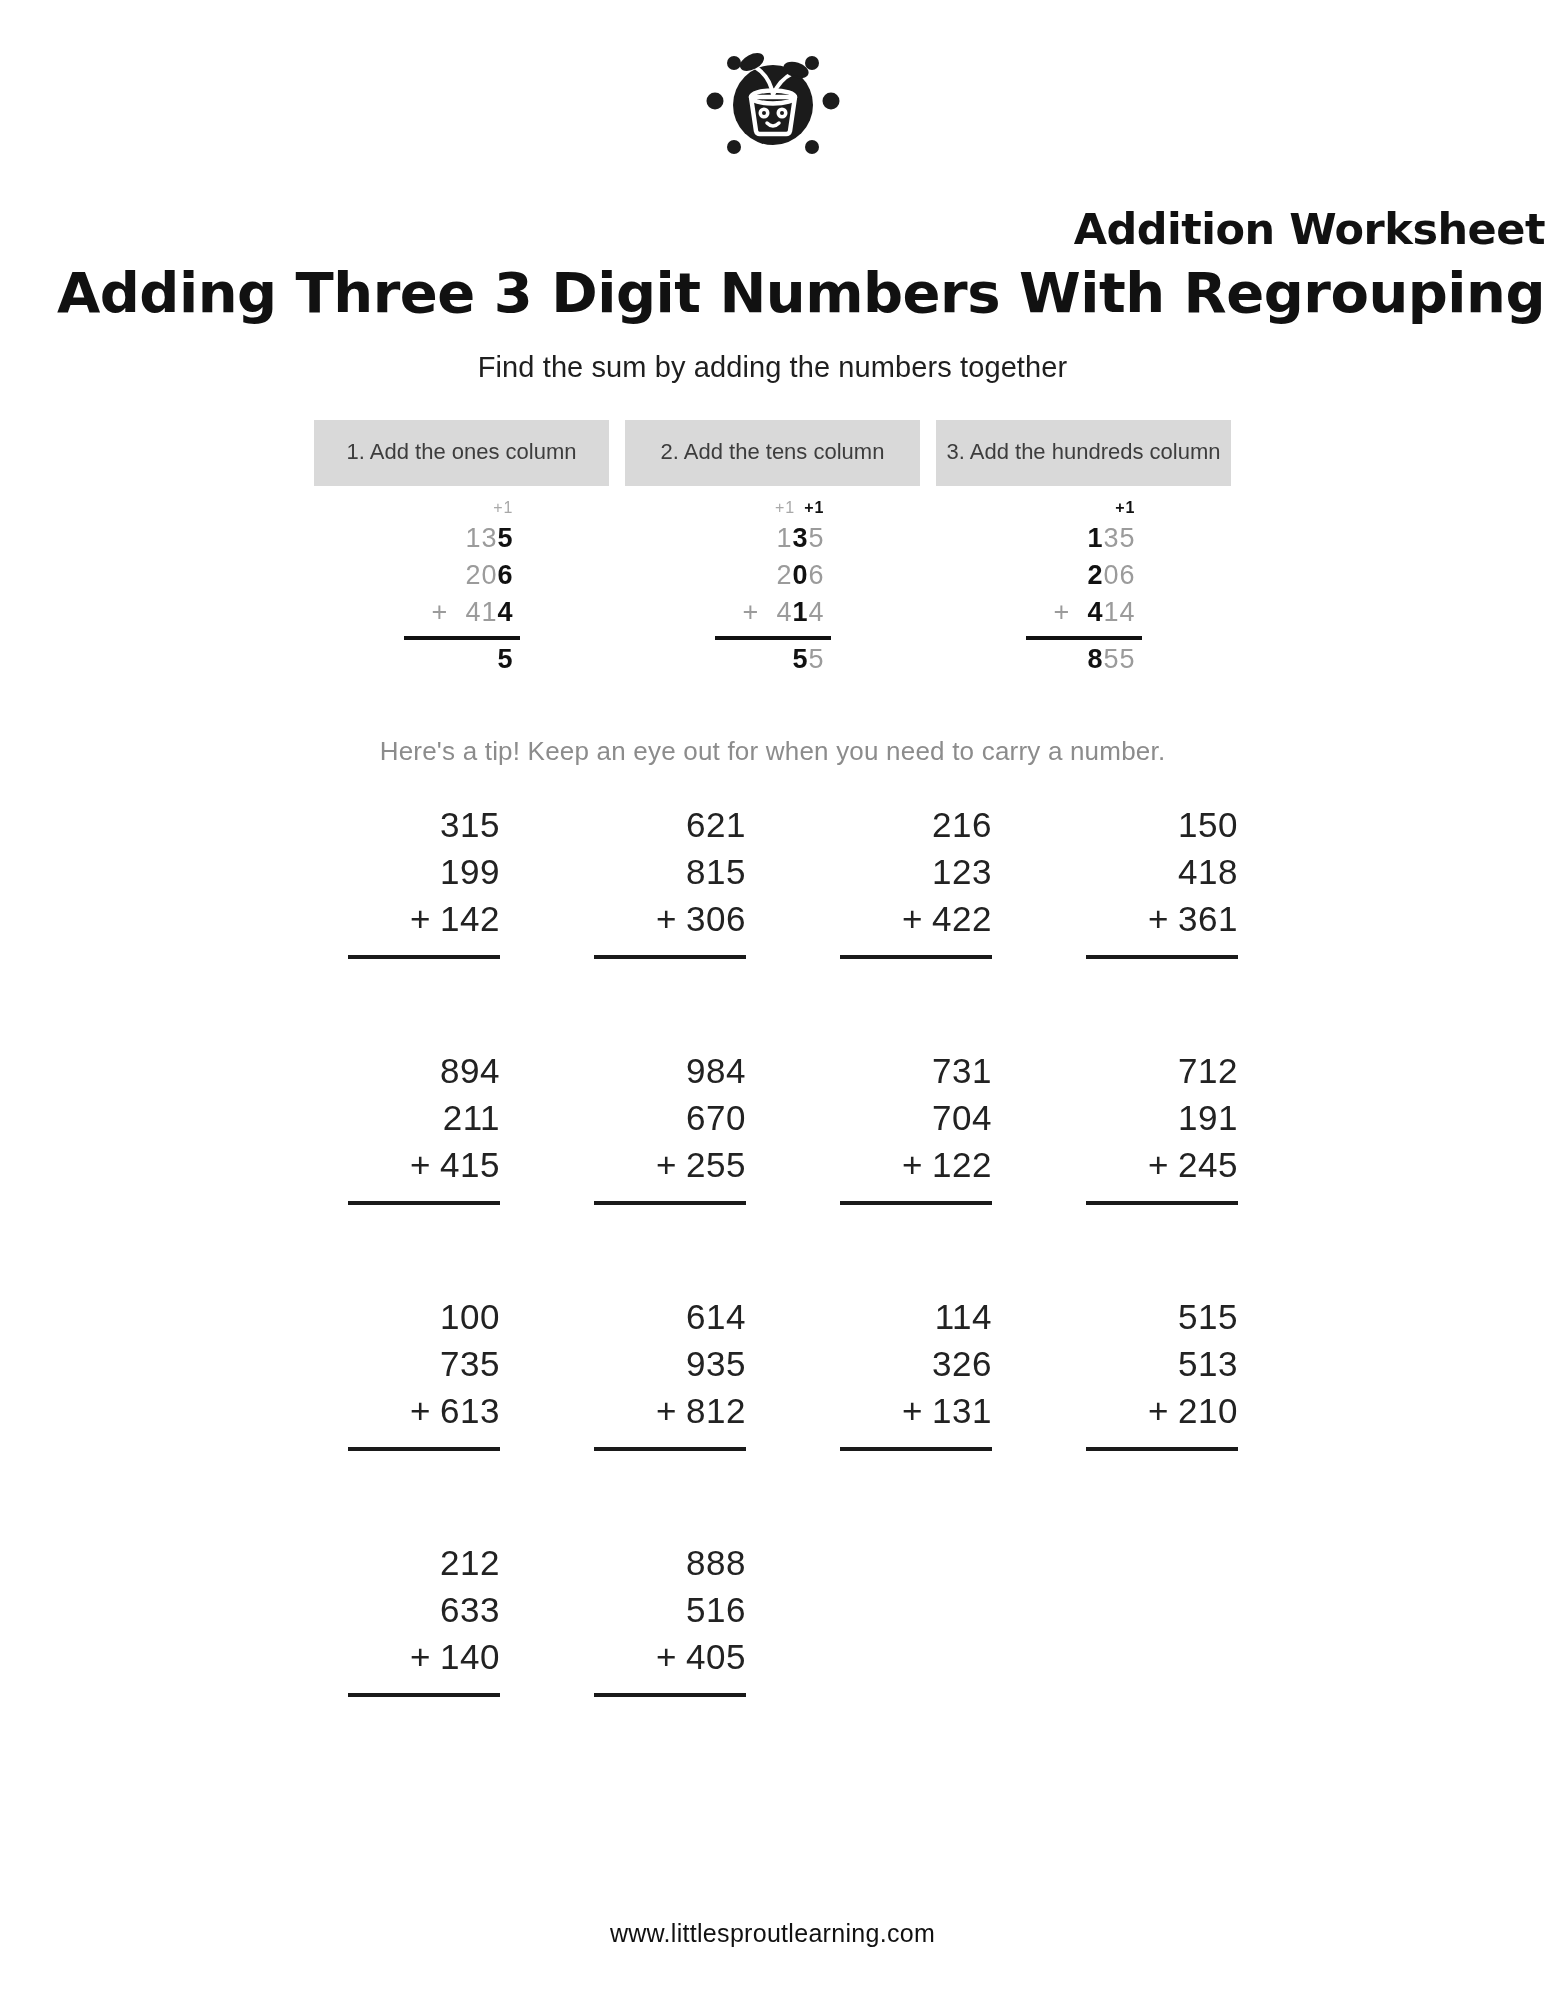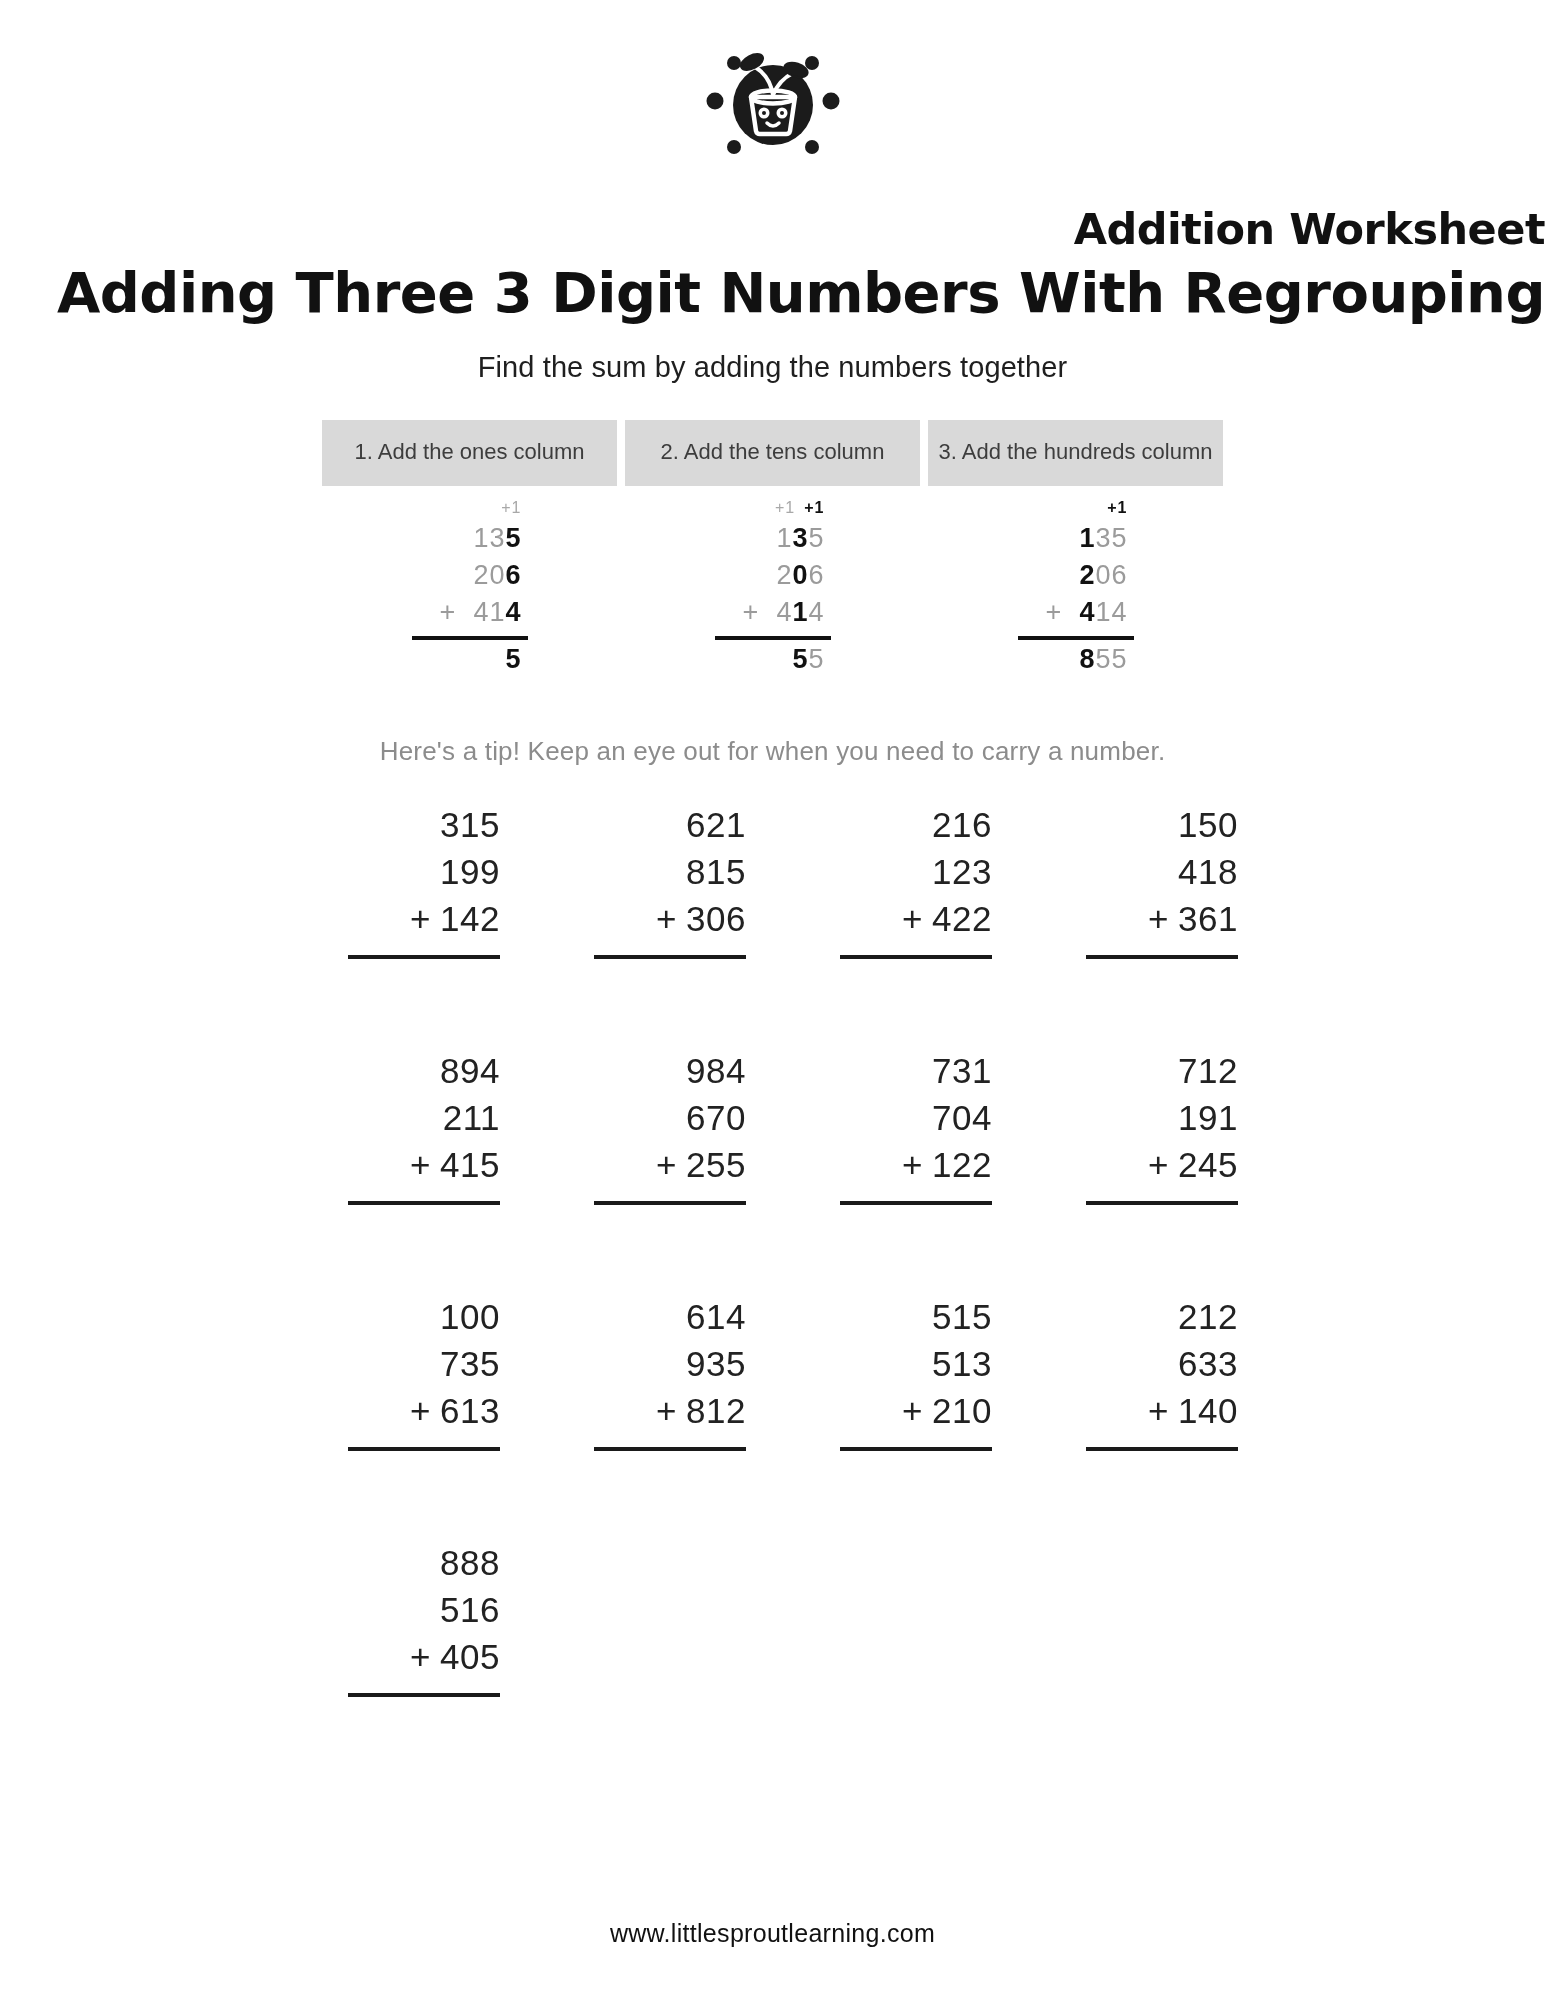--- a/index.html
+++ b/index.html
@@ -59,21 +59,21 @@
     color: #1f1f1f;
     text-align: center;
     letter-spacing: 0.1px;
   }
 
   
   .steps-row {
     margin-top: 36px;
     display: flex;
     justify-content: center;
-    gap: 8px;
+    gap: 16px;
     width: 100%;
   }
   .step {
     width: 295px;
     display: flex;
     flex-direction: column;
     align-items: center;
   }
   .step-header {
     width: 100%;
@@ -317,20 +317,27 @@
         <div class="p-answer-space"></div>
       </div>
       <div class="problem">
         <div class="p-row">614</div>
         <div class="p-row">935</div>
         <div class="p-row"><span class="op">+</span>812</div>
         <div class="p-rule"></div>
         <div class="p-answer-space"></div>
       </div>
       <div class="problem">
+        <div class="p-row">114</div>
+        <div class="p-row">326</div>
+        <div class="p-row"><span class="op">+</span>131</div>
+        <div class="p-rule"></div>
+        <div class="p-answer-space"></div>
+      </div>
+      <div class="problem">
         <div class="p-row">515</div>
         <div class="p-row">513</div>
         <div class="p-row"><span class="op">+</span>210</div>
         <div class="p-rule"></div>
         <div class="p-answer-space"></div>
       </div>
       <div class="problem">
         <div class="p-row">212</div>
         <div class="p-row">633</div>
         <div class="p-row"><span class="op">+</span>140</div>

